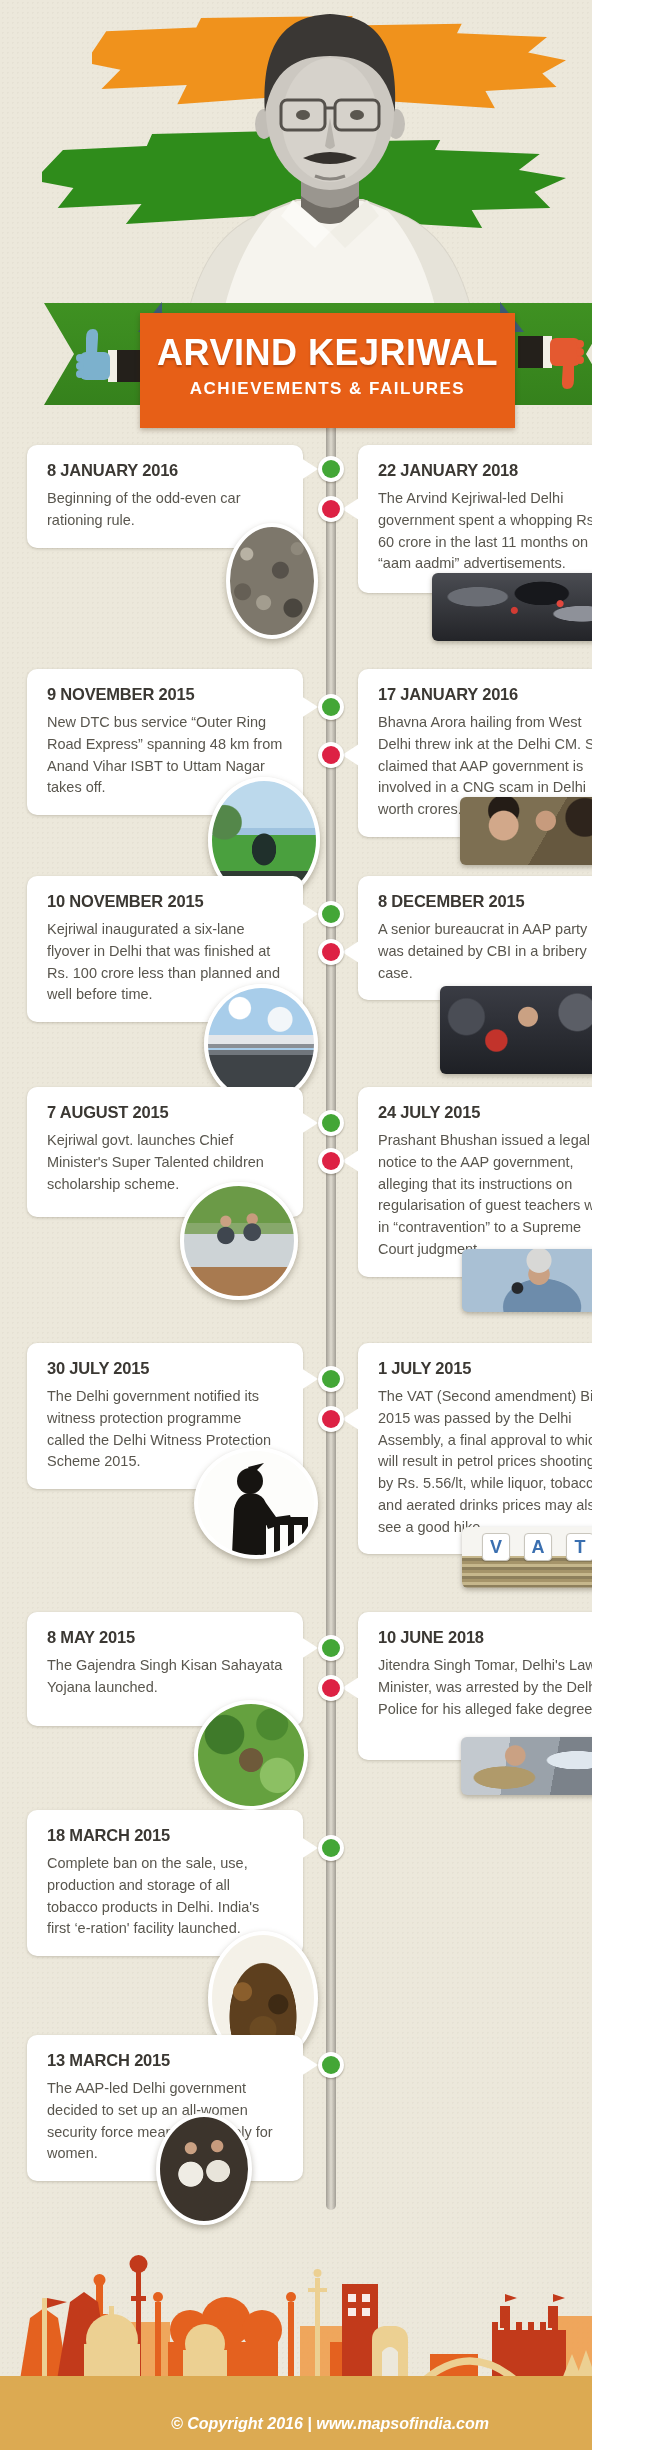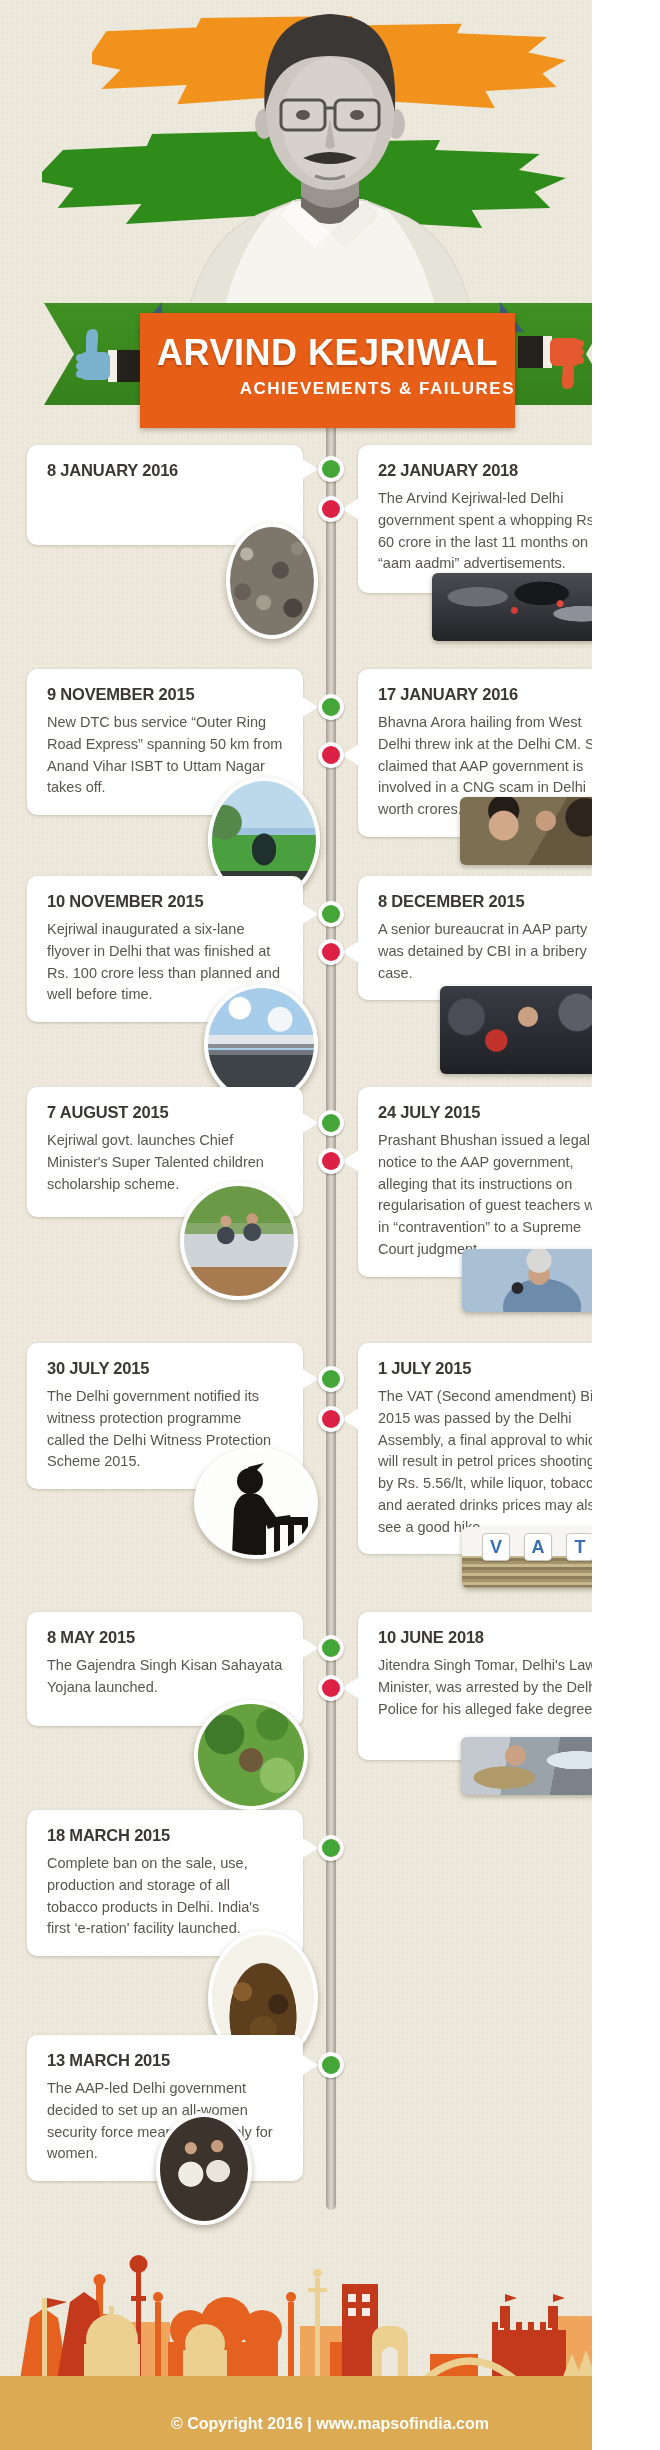--- a/index.html
+++ b/index.html
@@ -22,21 +22,21 @@
     background:linear-gradient(180deg,#3f9122,#35811c);
     clip-path:polygon(0 0,100% 0,calc(100% - 30px) 50%,100% 100%,0 100%,30px 50%);}
   .fold{position:absolute;top:302px;width:24px;height:30px;background:#3c5c74;z-index:3;}
   .fold-left{left:138px;clip-path:polygon(0 100%,100% 0,100% 100%);}
   .fold-right{left:500px;clip-path:polygon(0 0,0 100%,100% 100%);}
   .thumb{position:absolute;z-index:4;}
   .banner-box{position:absolute;left:140px;top:313px;width:375px;height:115px;background:#e75f17;z-index:5;
     box-shadow:0 2px 5px rgba(60,30,0,.3);text-align:center;box-sizing:border-box;padding-top:20px;}
   .banner-title{margin:0;color:#fff;font-size:36px;font-weight:bold;letter-spacing:.5px;
     text-shadow:0 2px 2px rgba(120,40,0,.45);line-height:1.1;}
-  .banner-sub{margin:6px 0 0;color:#fff;font-size:17px;font-weight:bold;letter-spacing:1.5px;text-align:right;}
+  .banner-sub{margin:6px 0 0;color:#fff;font-size:17px;font-weight:bold;letter-spacing:1.5px;}
 
   
   .timeline-bar{position:absolute;left:326px;top:424px;width:10px;height:1786px;z-index:1;
     background:linear-gradient(90deg,#a39f96,#dedacf 50%,#a39f96);border-radius:0 0 6px 6px;}
   .row{position:absolute;left:0;width:660px;z-index:4;}
   .card{position:absolute;background:#fff;border-radius:10px;box-shadow:0 1px 3px rgba(80,70,50,.25);
     padding:16px 20px;box-sizing:border-box;z-index:2;}
   .card.left{left:27px;width:276px;}
   .card.right{left:358px;width:278px;}
   .date{margin:0 0 8px;font-size:16.5px;font-weight:bold;color:#3b3833;letter-spacing:-.2px;}
@@ -126,21 +126,21 @@
     box-shadow:0 1px 1px rgba(0,0,0,.2);}
   .p-r6{background-color:#9aa0a6;background-image:
     radial-gradient(circle at 35% 32%,#caa183 0 9%,transparent 10%),
     radial-gradient(ellipse at 28% 70%,#b09a6a 0 19%,transparent 20%),
     radial-gradient(ellipse at 75% 40%,#dfe7ee 0 18%,transparent 19%),
     linear-gradient(100deg,#c3c9cf 0 30%,#9aa2aa 30% 60%,#7b828a 60%);}
 
   
   .skyline{position:absolute;left:0;top:2244px;width:660px;height:160px;z-index:2;}
   .footer-bar{position:absolute;left:0;top:2402px;width:660px;height:48px;background:#dcaa52;z-index:3;}
-  .footer-bar p{margin:0;text-align:center;color:#fff;font-weight:bold;font-size:16px;line-height:44px;}
+  .footer-bar p{margin:0;text-align:center;color:#fff;font-weight:bold;font-size:16px;line-height:44px;font-style:italic;}
 </style>
 </head>
 <body>
 
 <div id="page">
 
   <div class="stroke stroke-orange"></div>
   <div class="stroke stroke-green"></div>
 
   <svg class="portrait" viewBox="0 0 330 338">
@@ -194,37 +194,38 @@
   <div class="banner-box">
     <h1 class="banner-title">ARVIND KEJRIWAL</h1>
     <p class="banner-sub">ACHIEVEMENTS &amp; FAILURES</p>
   </div>
 
   <div class="timeline-bar"></div>
 
   <div class="row" style="top:445px">
     <div class="card left" style="min-height:100px">
       <h3 class="date">8 JANUARY 2016</h3>
+      <p class="btext">Beginning of the odd-even car rationing rule.</p>
     </div>
     <div class="tail from-left" style="top:13px"></div>
     <div class="dot green" style="top:11px"></div>
     <div class="card right" style="min-height:148px">
       <h3 class="date">22 JANUARY 2018</h3>
       <p class="btext">The Arvind Kejriwal-led Delhi government spent a whopping Rs. 60 crore in the last 11 months on the “aam aadmi” advertisements.</p>
     </div>
     <div class="tail from-right" style="top:53px"></div>
     <div class="dot red" style="top:51px"></div>
     <div class="photo-oval p-l1" style="left:226px;top:78px;width:92px;height:116px"></div>
     <div class="photo-rect p-r1" style="left:432px;top:128px;width:183px;height:68px"></div>
   </div>
 
   <div class="row" style="top:669px">
     <div class="card left" style="min-height:140px">
       <h3 class="date">9 NOVEMBER 2015</h3>
-      <p class="btext">New DTC bus service “Outer Ring Road Express” spanning 50 km from Anand Vihar ISBT to Uttam Nagar takes off.</p>
+      <p class="btext">New DTC bus service “Outer Ring Road Express” spanning 48 km from Anand Vihar ISBT to Uttam Nagar takes off.</p>
     </div>
     <div class="tail from-left" style="top:27px"></div>
     <div class="dot green" style="top:25px"></div>
     <div class="card right" style="min-height:158px">
       <h3 class="date">17 JANUARY 2016</h3>
       <p class="btext">Bhavna Arora hailing from West Delhi threw ink at the Delhi CM. She claimed that AAP government is involved in a CNG scam in Delhi worth crores.</p>
     </div>
     <div class="tail from-right" style="top:75px"></div>
     <div class="dot red" style="top:73px"></div>
     <div class="photo-oval p-l2" style="left:208px;top:108px;width:112px;height:126px"></div>

